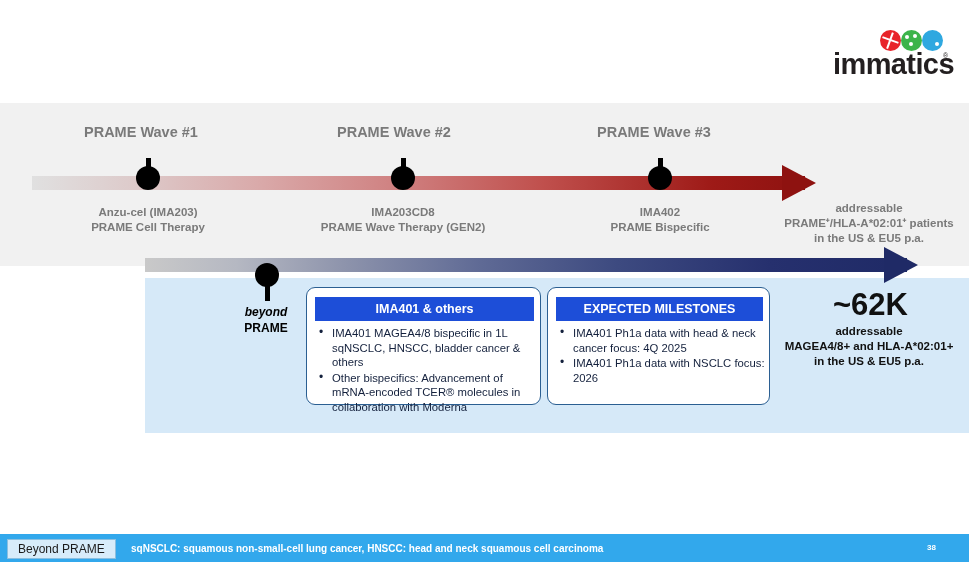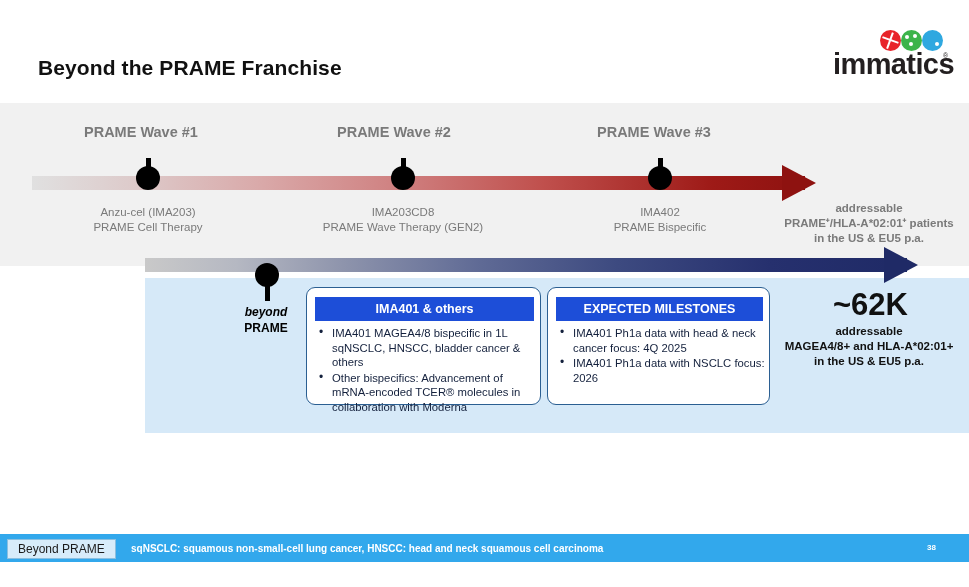--- a/index.html
+++ b/index.html
@@ -41,21 +41,21 @@
                      #cf7f7f 48%,#c0504d 66%,#9e1a17 88%,#8e1210 100%);}
   .redarrow{position:absolute;left:782px;top:165px;width:0;height:0;
             border-top:18px solid transparent;border-bottom:18px solid transparent;
             border-left:34px solid #8e1210;}
 
   .pin{position:absolute;}
   .pin .stem{position:absolute;left:50%;margin-left:-2.5px;width:5px;background:#000;}
   .pin .head{position:absolute;left:50%;margin-left:-12px;width:24px;height:24px;
              border-radius:50%;background:#000;}
 
-  .node-cap{position:absolute;font-size:11.5px;font-weight:normal;color:#7a7a7a;
+  .node-cap{position:absolute;font-size:11.5px;font-weight:bold;color:#7a7a7a;
             text-align:center;line-height:15px;white-space:nowrap;}
 
   .big-num{position:absolute;font-size:31px;font-weight:bold;color:#7a7a7a;}
   .big-sub{position:absolute;font-size:11.5px;font-weight:bold;color:#7a7a7a;
            text-align:center;line-height:15px;white-space:nowrap;}
 
   
   .blue-band{position:absolute;left:145px;top:278px;width:824px;height:155px;
              background:#d6e9f8;}
 
@@ -89,21 +89,20 @@
   .footer-note{position:absolute;left:131px;top:543px;font-size:10px;font-weight:bold;
                color:#ffffff;}
   .pageno{position:absolute;left:915px;top:543px;font-size:8px;font-weight:bold;
           color:#ffffff;padding-left:12px;}
 </style>
 </head>
 <body>
 
 <div class="slide">
 
-  <div class="title">Beyond the PRAME Franchise</div>
 
   <div class="logo">
     <div class="dots">
       <span class="dot red">
           <i class="a"></i>
           <i class="b"></i>
         </span>
       <span class="dot green">
           <i class="a"></i>
           <i class="b"></i>

